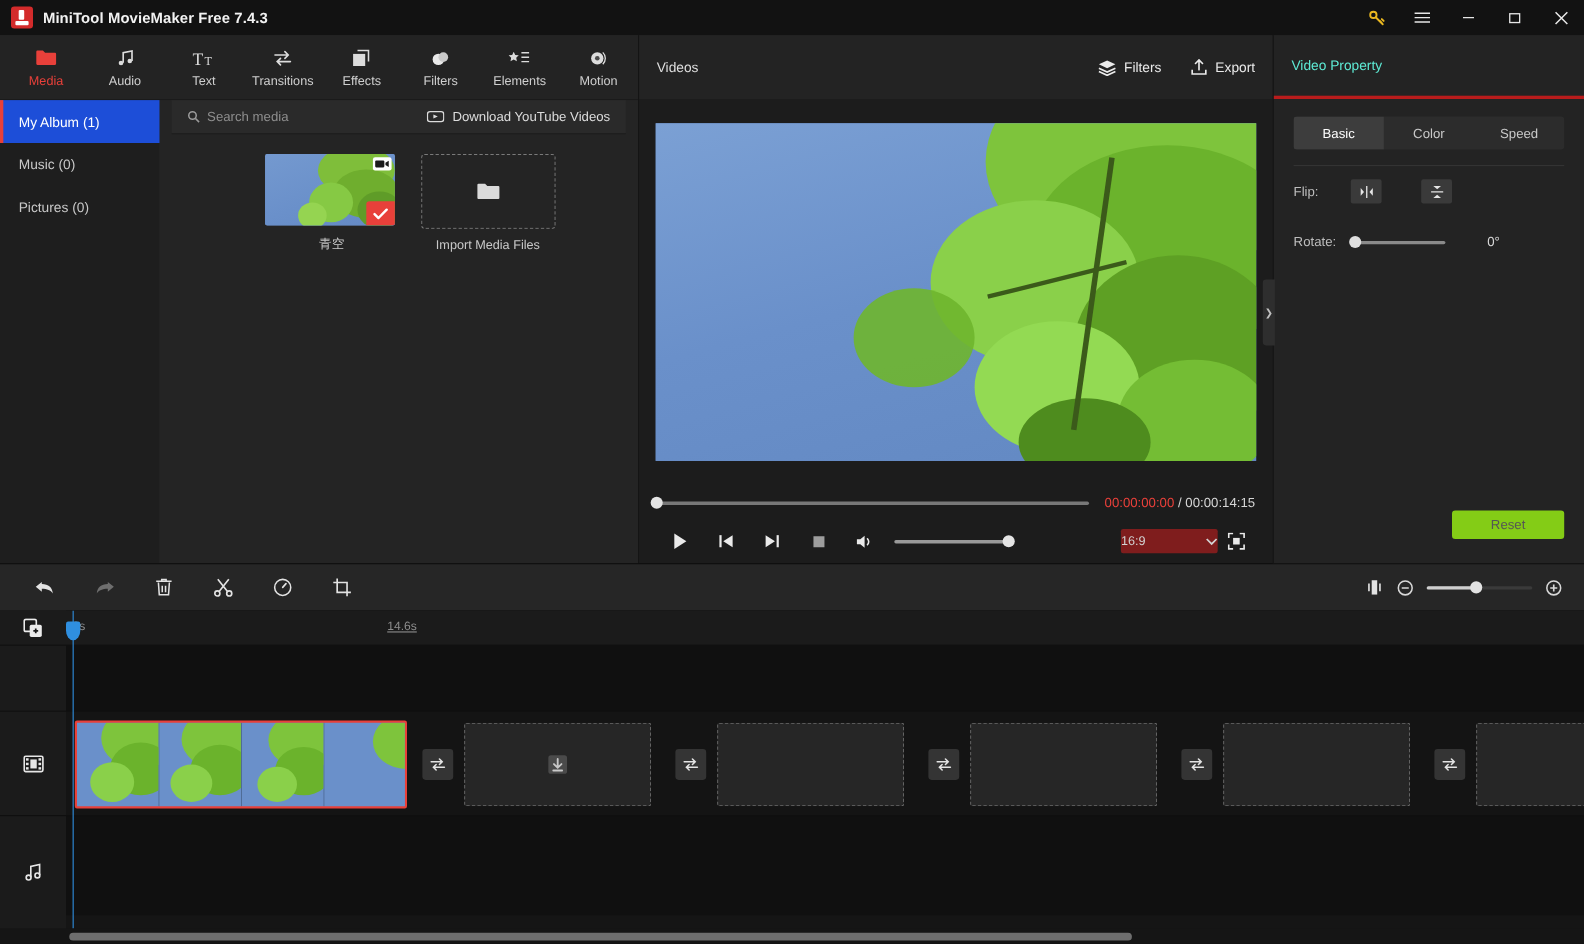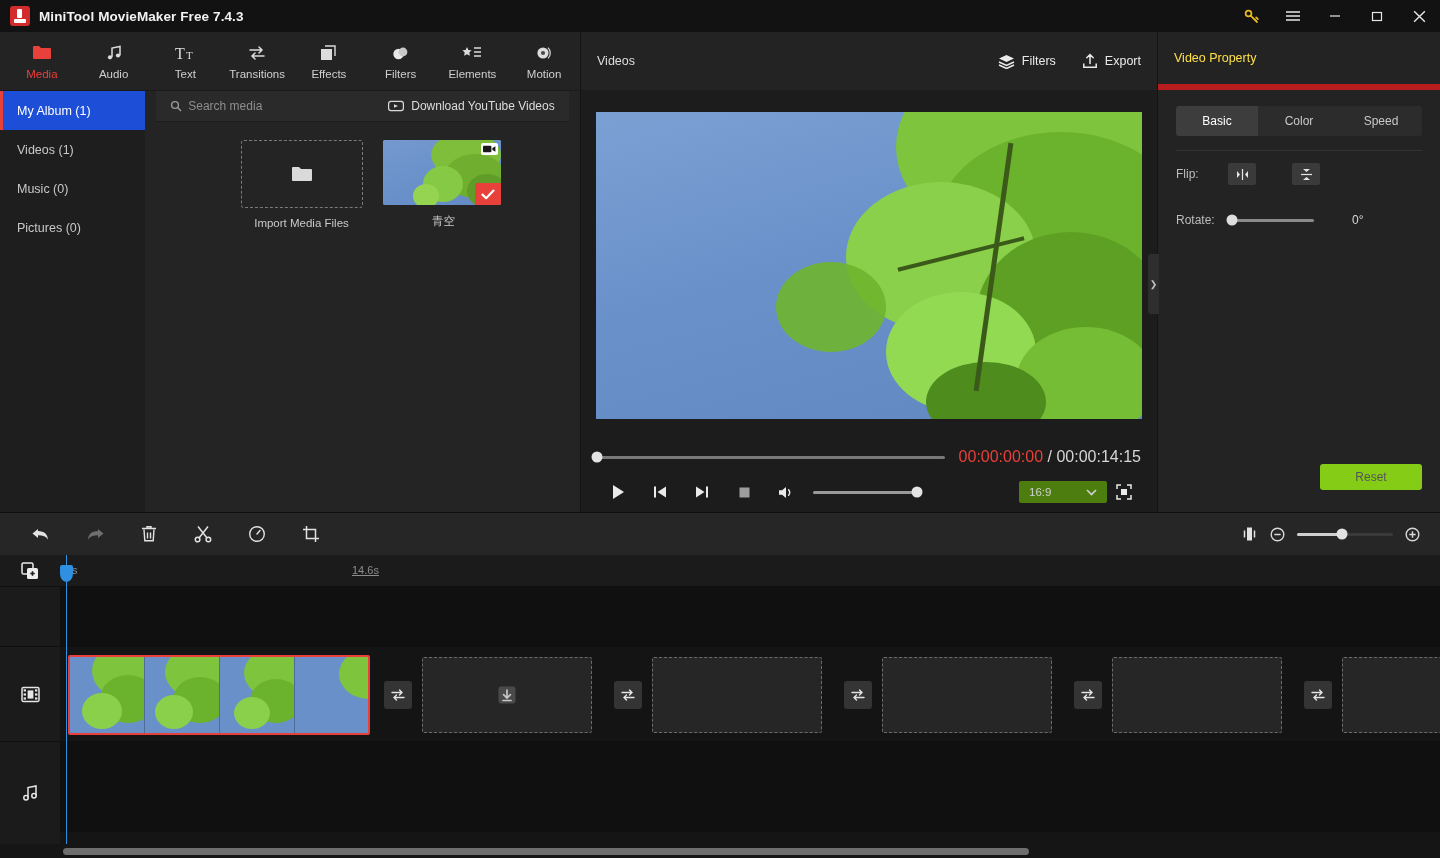--- a/index.html
+++ b/index.html
@@ -113,39 +113,39 @@
   .video {
     width: 546px; height: 307px; background: #6a90ca; position: relative; overflow: hidden;
   }
   .controls { height: 72px; flex: none; padding: 0 16px; background: #1c1c1c; }
   .seekrow { display: flex; align-items: center; height: 34px; gap: 14px; }
   .seek { flex: 1; height: 3px; background: #787878; border-radius: 2px; position: relative; }
   .seek .knob {
     position: absolute; left: 0; top: 50%; transform: translate(-50%,-50%);
     width: 11px; height: 11px; border-radius: 50%; background: #e4e4e4;
   }
-  .times { font-size: 16px; white-space: nowrap; color: #d6d6d6; }
+  .times { font-size: 12px; white-space: nowrap; color: #d6d6d6; }
   .times .cur { color: #e8403a; }
   .btnrow { display: flex; align-items: center; height: 36px; gap: 0; }
   .pbtn { width: 42px; height: 30px; display: flex; align-items: center; justify-content: center; color: #e8e8e8; }
   .vol { width: 104px; height: 3px; background: #9a9a9a; border-radius: 2px; position: relative; margin-left: 6px; }
   .vol .knob { position: absolute; right: 0; top: 50%; transform: translate(50%,-50%);
                width: 11px; height: 11px; border-radius: 50%; background: #e4e4e4; }
   .ctrl-spacer { flex: 1; }
   .ratio {
-    width: 88px; height: 22px; background: #4d7c0f; border-radius: 2px; display: flex;
-    align-items: center; padding: 0 10px; font-size: 11.5px; color: #d2d2d2; justify-content: space-between;
+    width: 88px; height: 22px; background: #7f1d1d; border-radius: 2px; display: flex;
+    align-items: center; padding: 0 0; font-size: 11.5px; color: #d2d2d2; justify-content: space-between;
   }
   .fsbtn { width: 34px; height: 30px; display: flex; align-items: center; justify-content: center; color: #e8e8e8; }
 
   
   .proppanel { width: 283px; background: #232323; flex: none; display: flex; flex-direction: column;
                border-left: 1px solid #141414; position: relative; }
   .prophead { height: 58px; display: flex; align-items: center; padding-left: 16px; font-size: 12.5px;
-              color: #fde047; flex: none; border-bottom: 6px solid #b91c1c; }
+              color: #5eead4; flex: none; border-bottom: 3px solid #b91c1c; }
   .propbody { flex: 1; padding: 16px 18px 0 18px; position: relative; }
   .segctl { height: 30px; background: #2c2c2c; border-radius: 3px; display: flex; overflow: hidden; }
   .seg { flex: 1; display: flex; align-items: center; justify-content: center; font-size: 12px; color: #c9c9c9; }
   .seg.active { background: #3d3d3d; color: #ffffff; }
   .divider { height: 1px; background: #333; margin: 14px 0 0 0; }
   .prow { display: flex; align-items: center; height: 46px; }
   .plabel { width: 52px; font-size: 12px; color: #bdbdbd; }
   .flipbtn { width: 28px; height: 22px; background: #3a3a3a; border-radius: 2px;
              display: flex; align-items: center; justify-content: center; margin-right: 36px; color: #e6e6e6; }
   .rslider { width: 82px; height: 3px; background: #8a8a8a; border-radius: 2px; position: relative; margin-left: 4px; }
@@ -332,23 +332,20 @@
               </svg>
           </span>
           <span class="lb">Motion</span>
         </div>
       </div>
 
       <div class="mediaarea">
         <div class="albums">
           <div class="album active">
             <span>My Album (1)</span>
-          </div>
-          <div class="album">
-            <span>Videos (1)</span>
           </div>
           <div class="album">
             <span>Music (0)</span>
           </div>
           <div class="album">
             <span>Pictures (0)</span>
           </div>
         </div>
 
         <div class="mediapane">
@@ -367,31 +364,20 @@
                 <svg width="16" height="12" viewBox="0 0 16 12">
                     <rect x="0.6" y="1.4" width="14.8" height="9.2" rx="2.4" fill="none" stroke="#dcdcdc" stroke-width="1.2"></rect>
                     <path d="M6 4.2l4 1.8-4 1.8z" fill="#dcdcdc"></path>
                   </svg>
               </span>
               <span>Download YouTube Videos</span>
             </div>
           </div>
 
           <div class="mediagrid">
-            <div class="mcell">
-              <div class="importbox">
-                <span>
-                  <svg width="24" height="20" viewBox="0 0 24 20">
-                      <path d="M2 4a1 1 0 011-1h6l2 2h10a1 1 0 011 1v10a1 1 0 01-1 1H3a1 1 0 01-1-1z" fill="#dadada"></path>
-                    </svg>
-                </span>
-              </div>
-              <div class="mcaption">Import Media Files</div>
-            </div>
-
             <div class="mcell">
               <div class="thumb">
                 <div class="sky"></div>
                 <div class="leafblob" style="left:48px;top:-8px;width:70px;height:46px;background:#7fbe3a;"></div>
                 <div class="leafblob" style="left:62px;top:14px;width:60px;height:44px;background:#6fae2e;"></div>
                 <div class="leafblob" style="left:40px;top:26px;width:40px;height:36px;background:#86c944;"></div>
                 <div class="leafblob" style="left:84px;top:34px;width:40px;height:34px;background:#5f9c28;"></div>
                 <div class="leafblob" style="left:30px;top:44px;width:26px;height:24px;background:#95d451;"></div>
                 <div class="badge-cam">
                   <svg width="13" height="8" viewBox="0 0 13 8">
@@ -399,20 +385,31 @@
                       <path d="M9.4 3l3-1.8v5.6l-3-1.8z" fill="#1a1a1a"></path>
                     </svg>
                 </div>
                 <div class="badge-check">
                   <svg width="14" height="11" viewBox="0 0 14 11">
                       <path d="M1.5 5.6l3.6 3.6L12.5 1.6" fill="none" stroke="#fff" stroke-width="2.2" stroke-linecap="round" stroke-linejoin="round"></path>
                     </svg>
                 </div>
               </div>
               <div class="mcaption">青空</div>
+            </div>
+
+            <div class="mcell">
+              <div class="importbox">
+                <span>
+                  <svg width="24" height="20" viewBox="0 0 24 20">
+                      <path d="M2 4a1 1 0 011-1h6l2 2h10a1 1 0 011 1v10a1 1 0 01-1 1H3a1 1 0 01-1-1z" fill="#dadada"></path>
+                    </svg>
+                </span>
+              </div>
+              <div class="mcaption">Import Media Files</div>
             </div>
           </div>
         </div>
       </div>
     </div>
 
     <div class="player">
       <div class="playerhead">
         <div class="t">Videos</div>
         <div class="ph-btn">

